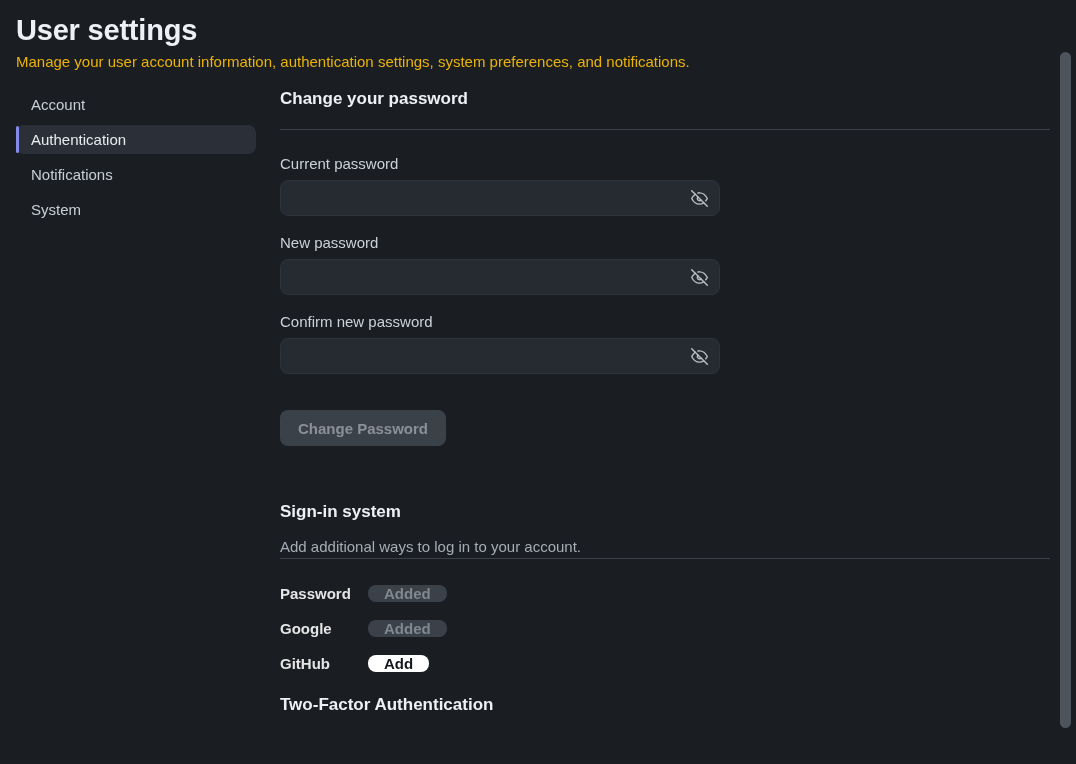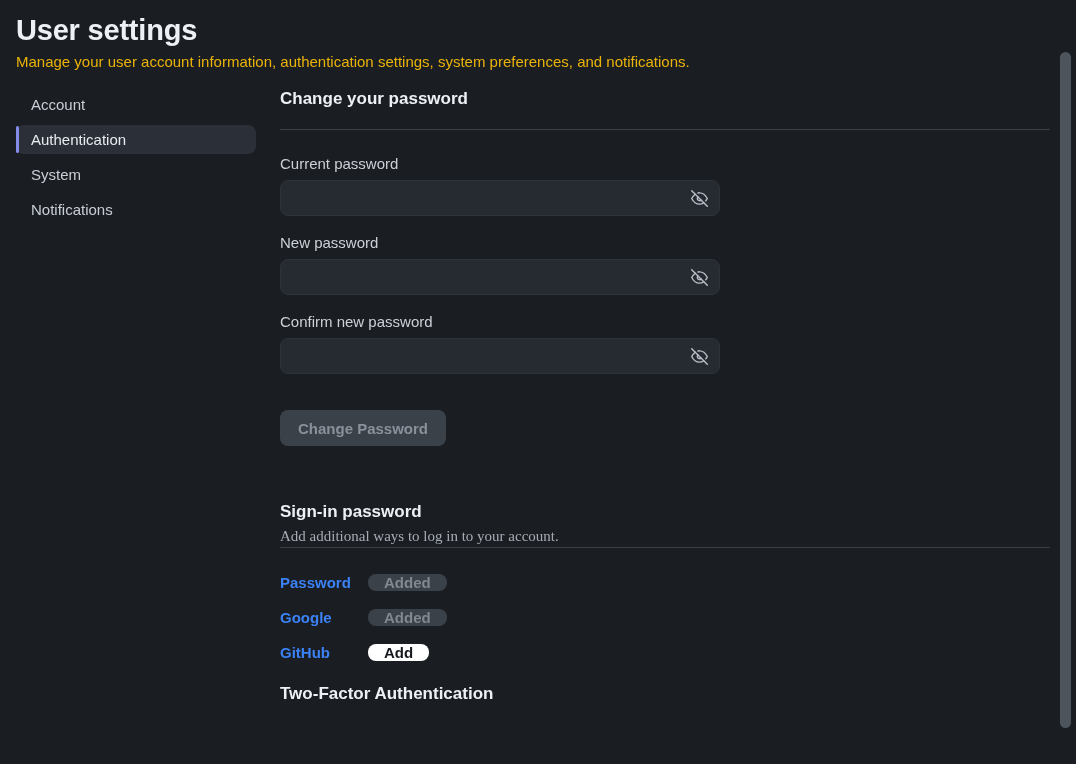--- a/index.html
+++ b/index.html
@@ -68,26 +68,26 @@
   .btn {
     height: 36px; padding: 0 18px; border-radius: 8px; border: none;
     font-size: 15px; font-weight: 700; font-family: inherit;
     display: inline-flex; align-items: center; justify-content: center;
   }
   .submit-btn { margin-top: 17px; background: #3b4149; color: #8b919b; cursor: default; }
 
   
   .signin-section { margin-top: 57px; }
   .signin-desc {
-    margin: 7px 0 0; font-size: 15px; color: #a6acb6; line-height: 16px;
-    padding-bottom: 3px; border-bottom: 1px solid #3b4047; font-family: Liberation Serif, serif;
+    margin: 18px 0 0; font-size: 15px; color: #a6acb6; line-height: 16px;
+    padding-bottom: 3px; border-bottom: 1px solid #3b4047;
   }
   .methods { margin-top: 26px; }
   .method-row { display: flex; align-items: center; margin-bottom: 18px; }
-  .method-name { width: 88px; font-size: 15px; font-weight: 700; color: #3b82f6; }
+  .method-name { width: 88px; font-size: 15px; font-weight: 700; color: #e5e5e5; }
   .method-btn { height: 17px; padding: 0 16px; border-radius: 8px; font-size: 15px; font-weight: 700; border: none; font-family: inherit; }
   .method-btn.added { background: #3b4149; color: #81888f; cursor: default; }
   .method-btn.add { background: #ffffff; color: #15181d; cursor: pointer; }
 
   
   .twofactor-section { margin-top: 24px; }
 
   
   .scrollbar-thumb {
     position: absolute; right: 5px; top: 52px; width: 11px; height: 676px;
@@ -108,24 +108,24 @@
 
     <nav class="sidebar">
       <div class="nav-item">
         <span>Account</span>
       </div>
       <div class="nav-item selected">
         <span class="nav-accent"></span>
         <span>Authentication</span>
       </div>
       <div class="nav-item">
+        <span>Notifications</span>
+      </div>
+      <div class="nav-item">
         <span>System</span>
-      </div>
-      <div class="nav-item">
-        <span>Notifications</span>
       </div>
     </nav>
 
     <main>
 
       <section>
         <h2 class="section-heading">Change your password</h2>
         <hr class="divider">
 
         <div class="fields">
@@ -168,21 +168,21 @@
               </button>
             </div>
           </div>
 
         </div>
 
         <button class="btn submit-btn" type="button" disabled="">Change Password</button>
       </section>
 
       <section class="signin-section">
-        <h2 class="section-heading">Sign-in password</h2>
+        <h2 class="section-heading">Sign-in system</h2>
         <p class="signin-desc">Add additional ways to log in to your account.</p>
 
         <div class="methods">
           <div class="method-row">
             <span class="method-name">Password</span>
             <button class="method-btn added" type="button" disabled="">Added</button>
           </div>
           <div class="method-row">
             <span class="method-name">Google</span>
             <button class="method-btn added" type="button" disabled="">Added</button>

